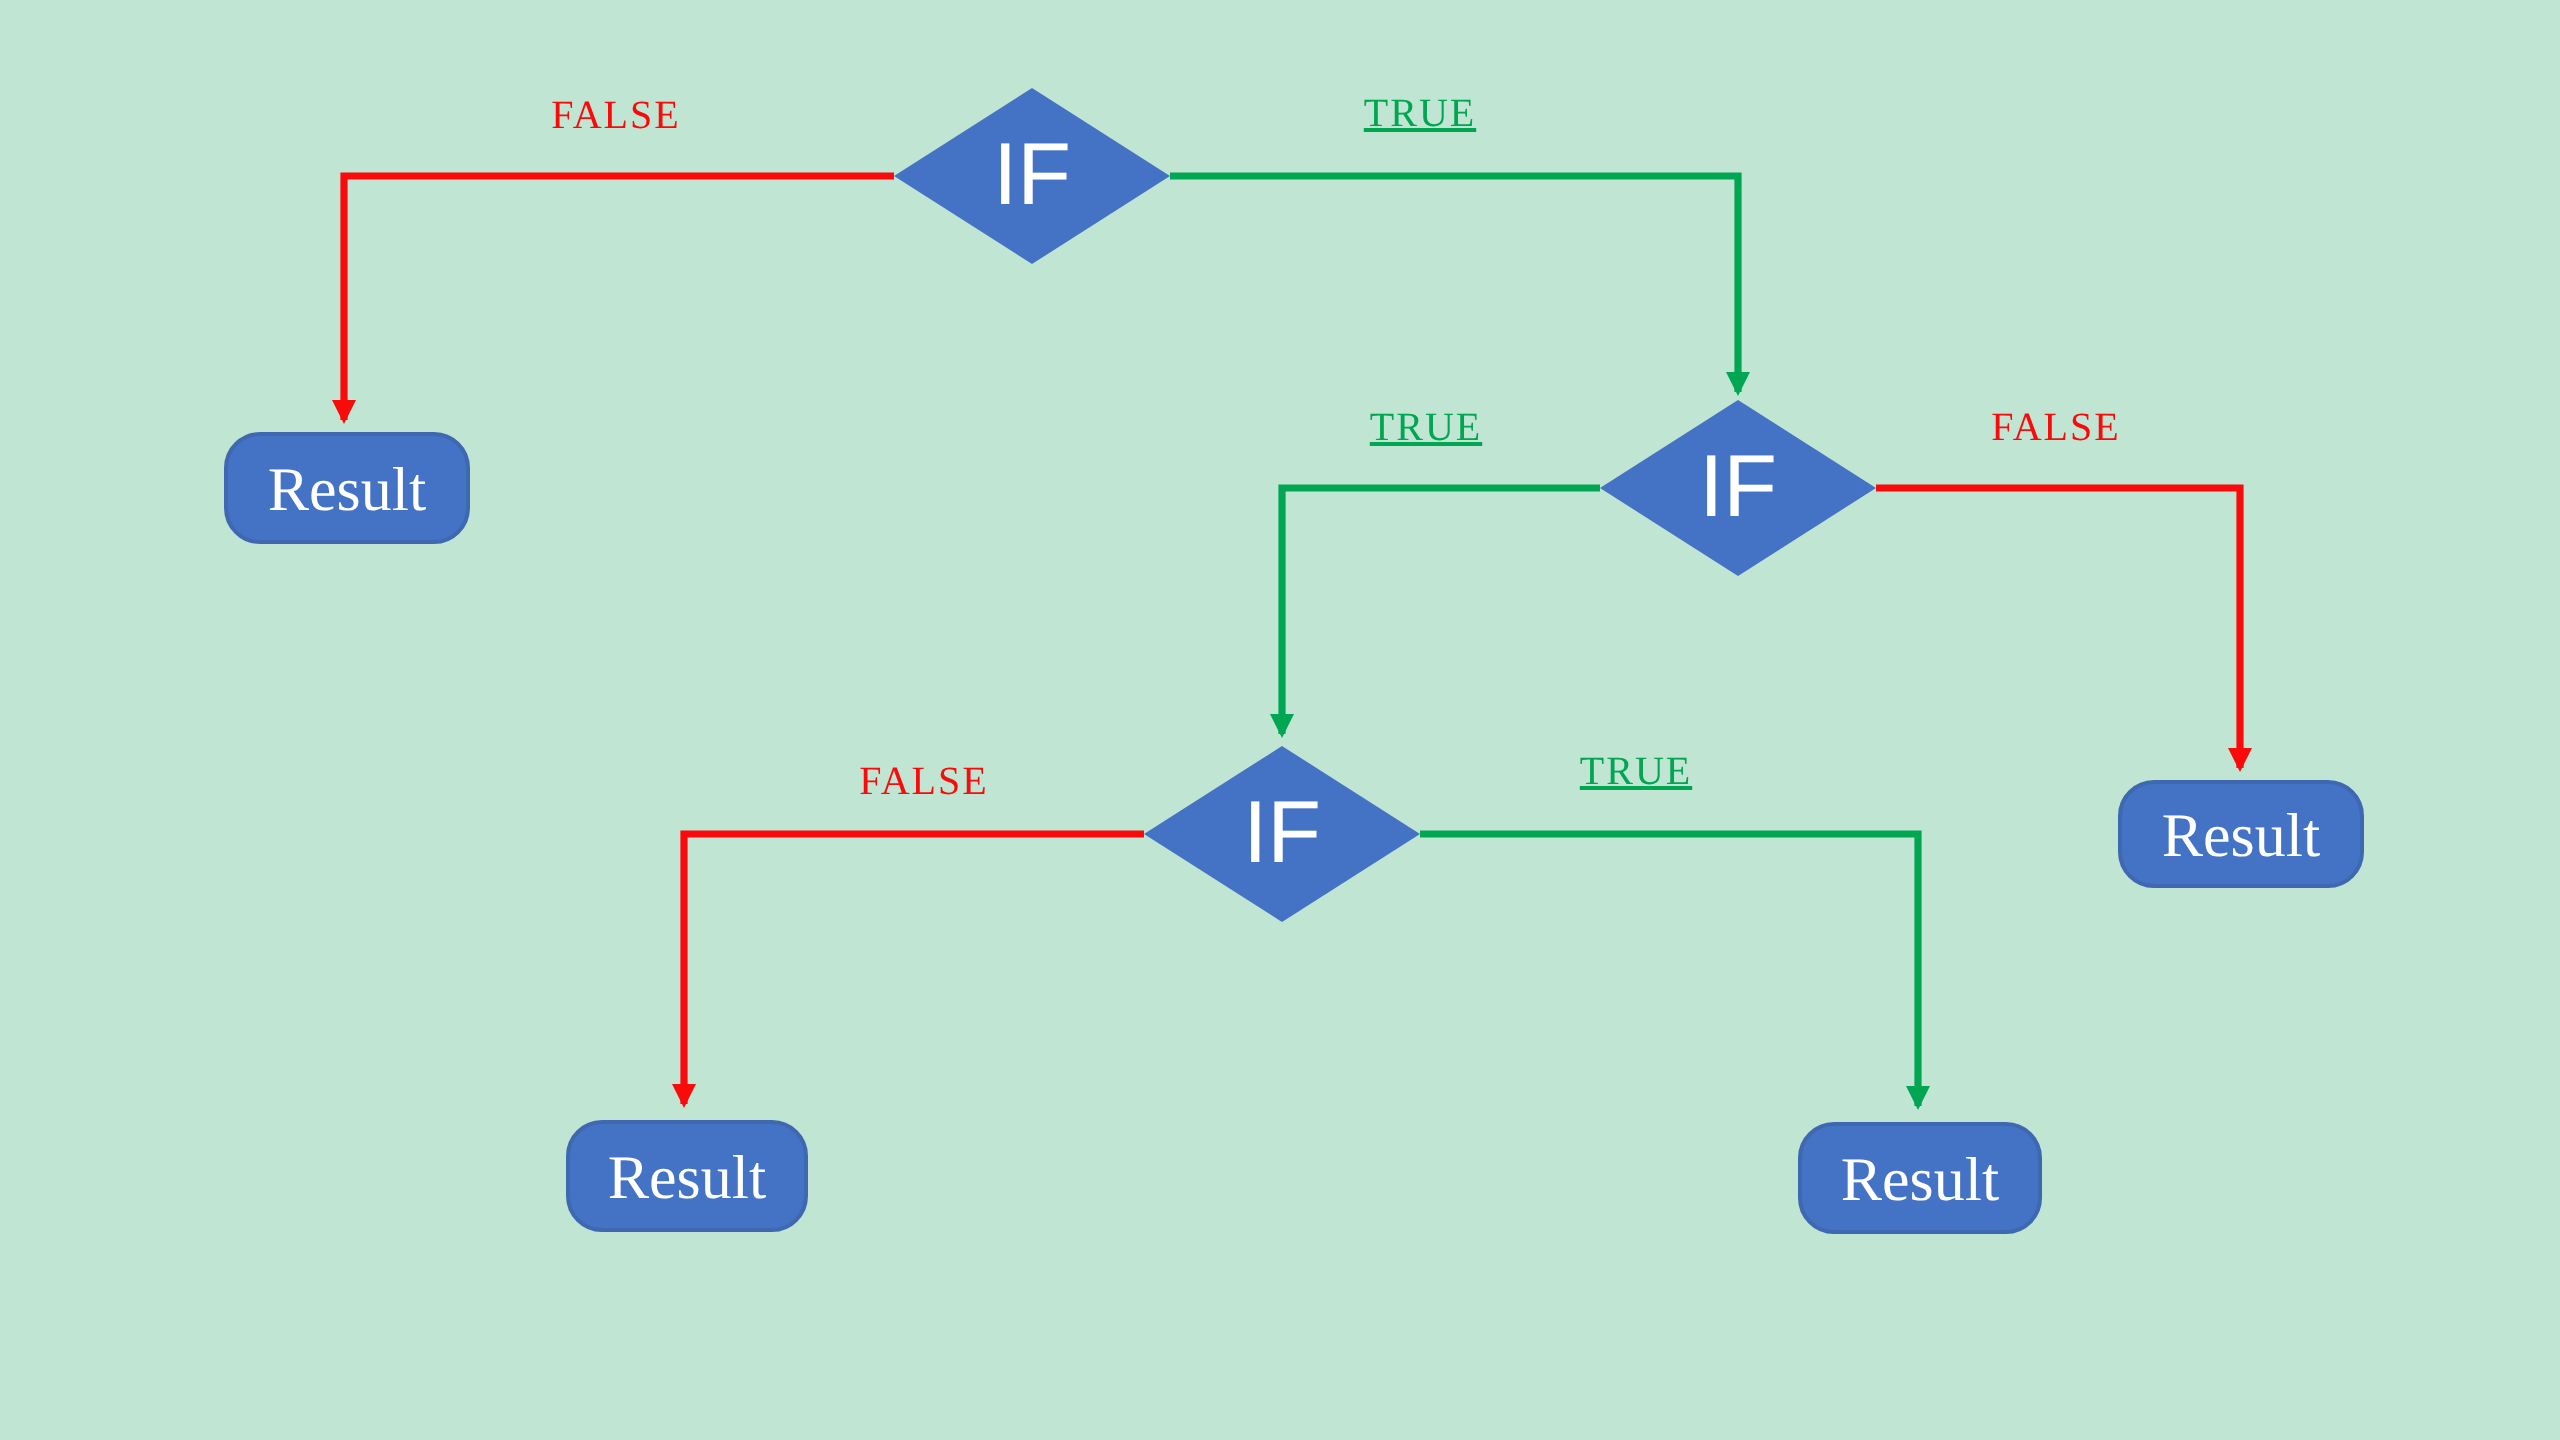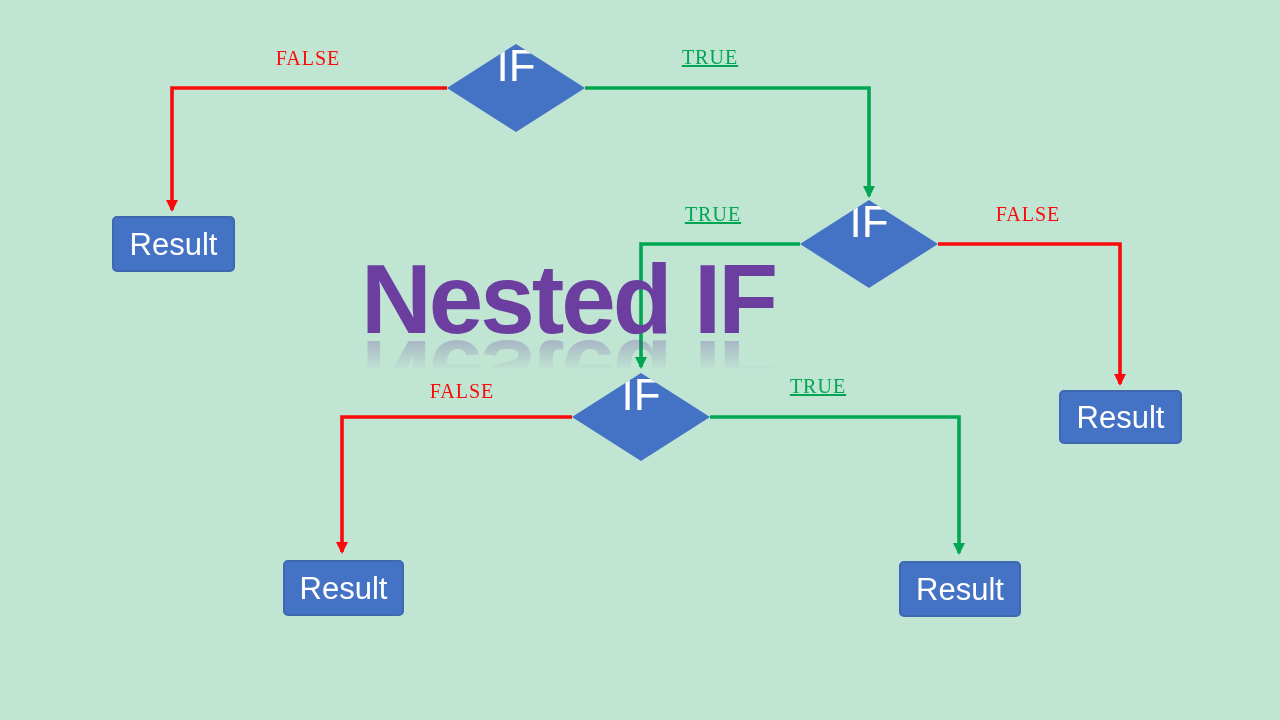--- a/index.html
+++ b/index.html
@@ -24,42 +24,43 @@
   .line-false { stroke: var(--false-branch, #F90B0B); stroke-width: 3.6; fill: none; }
   .arrow-true  { fill: var(--true-branch, #00A651); }
   .arrow-false { fill: var(--false-branch, #F90B0B); }
 
   
   .diamond {
     position: absolute;
     width: 138px; height: 88px;
     background: var(--node-fill, #4472C4);
     clip-path: polygon(50% 0, 100% 50%, 50% 100%, 0 50%);
-    display: flex; align-items: flex-start; justify-content: center;
+    display: flex; align-items: center; justify-content: center;
     z-index: 2;
   }
   .diamond span {
     color: var(--node-text, #fff);
     font-size: 44px;
     font-weight: 400;
     line-height: 1;
   }
   #if1 { left: 447px; top: 44px; }
   #if2 { left: 800px; top: 200px; }
   #if3 { left: 572px; top: 373px; }
 
   
   .result {
     position: absolute;
     width: 123px; height: 56px;
     background: var(--node-fill, #4472C4);
     border: 2px solid var(--node-border, #3E68B0);
-    border-radius: 5px;
+    border-radius: 18px;
     display: flex; align-items: center; justify-content: center;
     z-index: 2;
+    font-family: Liberation Serif, serif;
   }
   .result span {
     color: var(--node-text, #fff);
     font-size: 31px;
     line-height: 1;
   }
   #r1 { left: 112px; top: 216px; }
   #r2 { left: 1059px; top: 390px; height: 54px; }
   #r3 { left: 283px; top: 560px; width: 121px; }
   #r4 { left: 899px; top: 561px; width: 122px; }
@@ -114,21 +115,20 @@
       </marker>
     </defs>
     <polyline class="line-false" points="447,88 172,88 172,210" marker-end="url(#arrR)"></polyline>
     <polyline class="line-true" points="585,88 869,88 869,196" marker-end="url(#arrG)"></polyline>
     <polyline class="line-true" points="800,244 641,244 641,367" marker-end="url(#arrG)"></polyline>
     <polyline class="line-false" points="938,244 1120,244 1120,384" marker-end="url(#arrR)"></polyline>
     <polyline class="line-false" points="572,417 342,417 342,552" marker-end="url(#arrR)"></polyline>
     <polyline class="line-true" points="710,417 959,417 959,553" marker-end="url(#arrG)"></polyline>
   </svg>
 
-  <div class="diagram-title">Nested IF</div>
 
   <div class="diamond" id="if1">
     <span>IF</span>
   </div>
   <div class="diamond" id="if2">
     <span>IF</span>
   </div>
   <div class="diamond" id="if3">
     <span>IF</span>
   </div>

